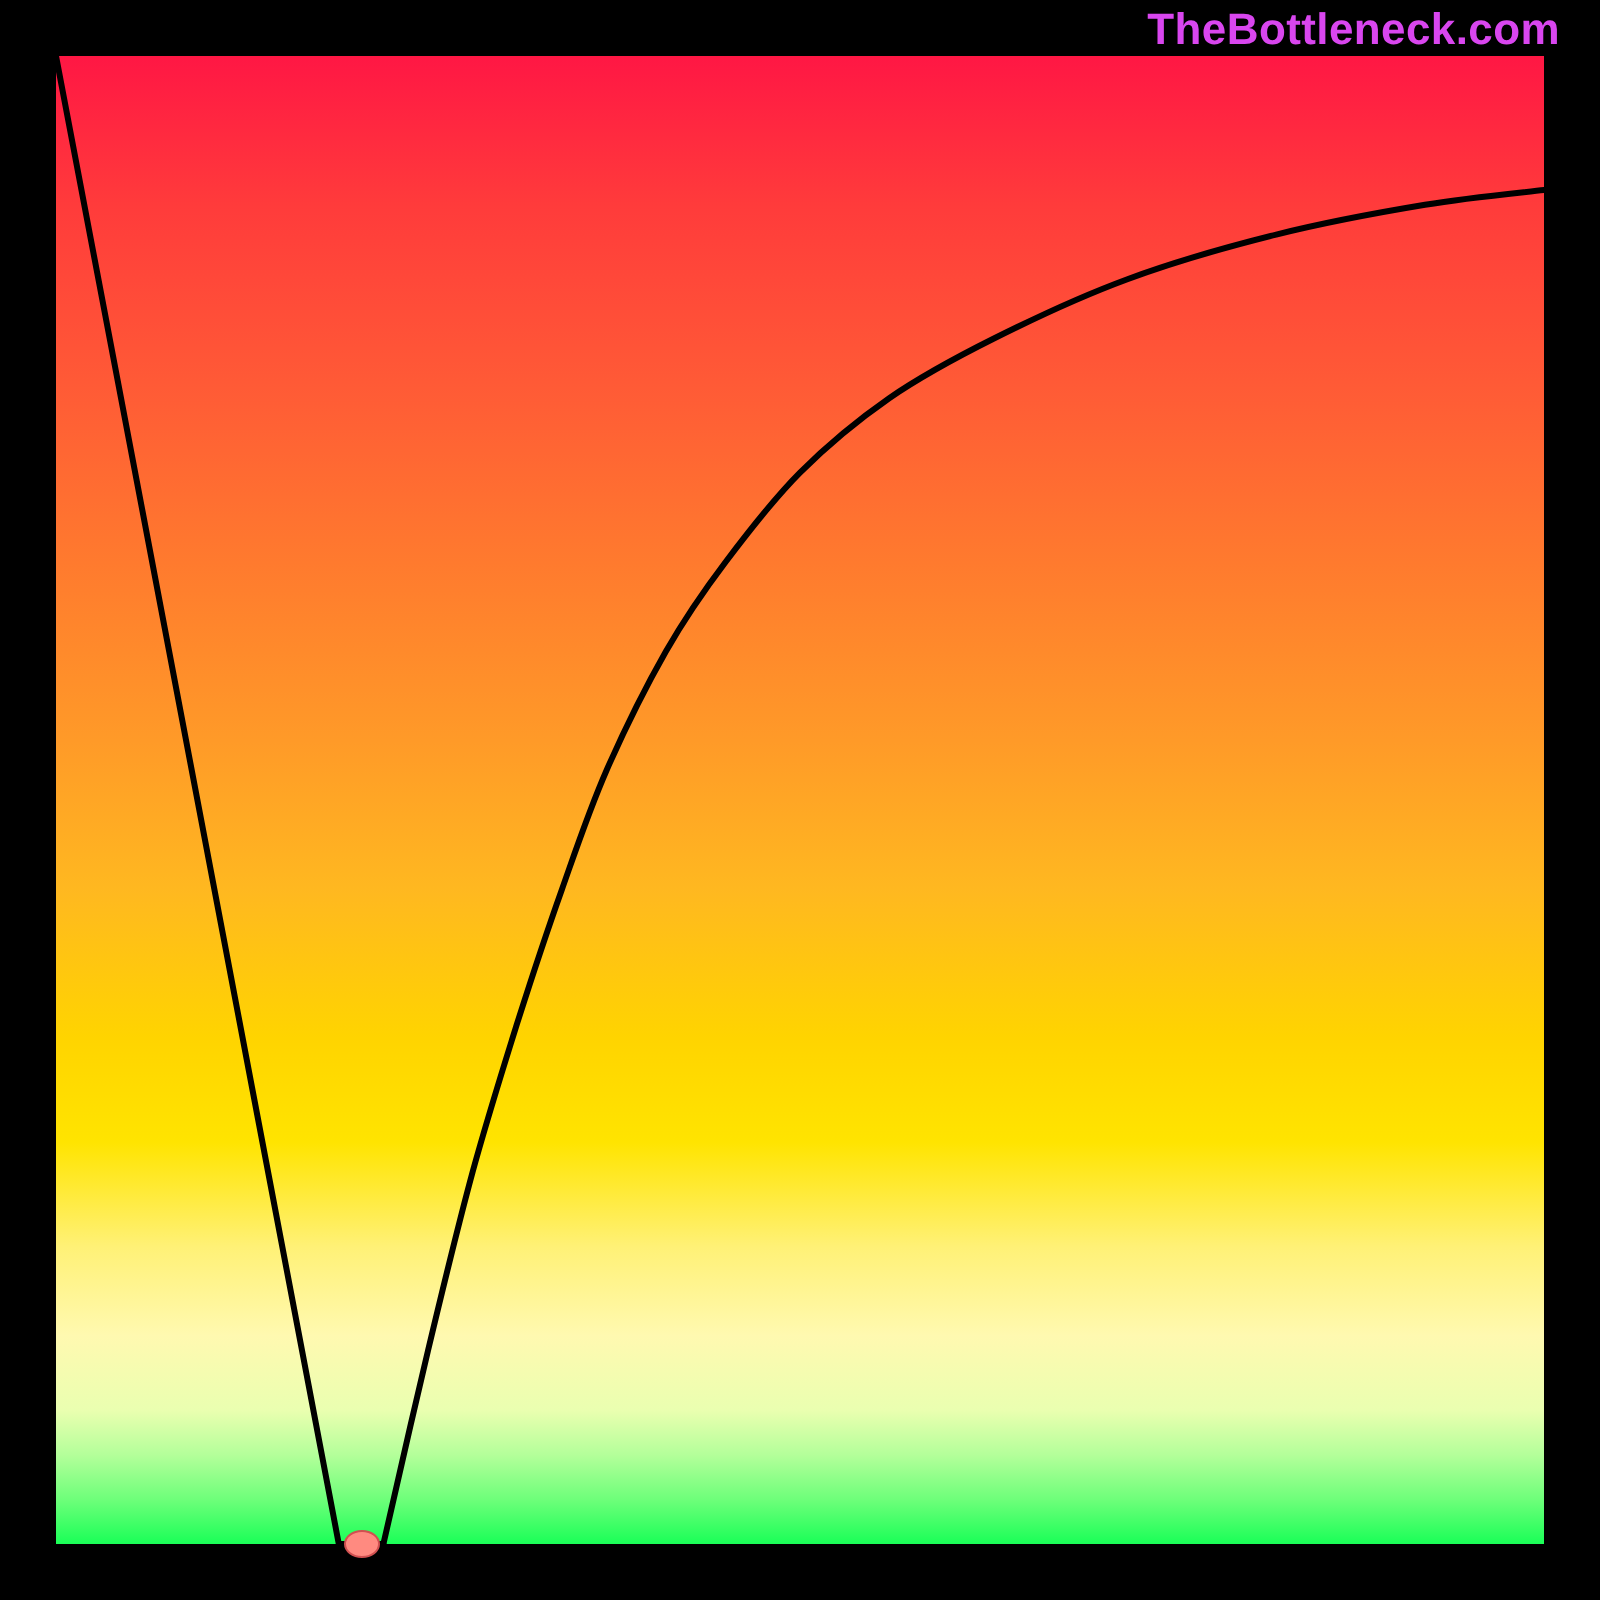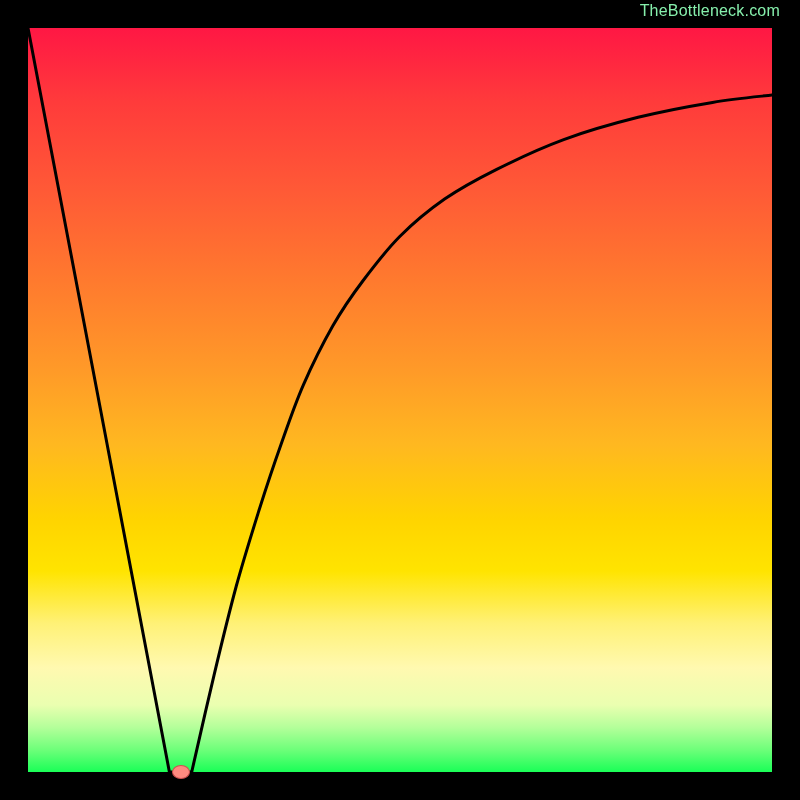--- a/index.html
+++ b/index.html
@@ -13,23 +13,23 @@
   }
   .frame {
     position: relative;
     width: 800px;
     height: 800px;
   }
   .watermark {
     position: absolute;
     top: 2px;
     right: 20px;
-    color: #86efac;
-    font-size: 16px;
-    font-weight: 400;
+    color: #d946ef;
+    font-size: 22px;
+    font-weight: 700;
     letter-spacing: 0.2px;
     z-index: 30;
     user-select: none;
   }
   .plot-area {
     position: absolute;
     left: 28px;
     top: 28px;
     width: 744px;
     height: 744px;

